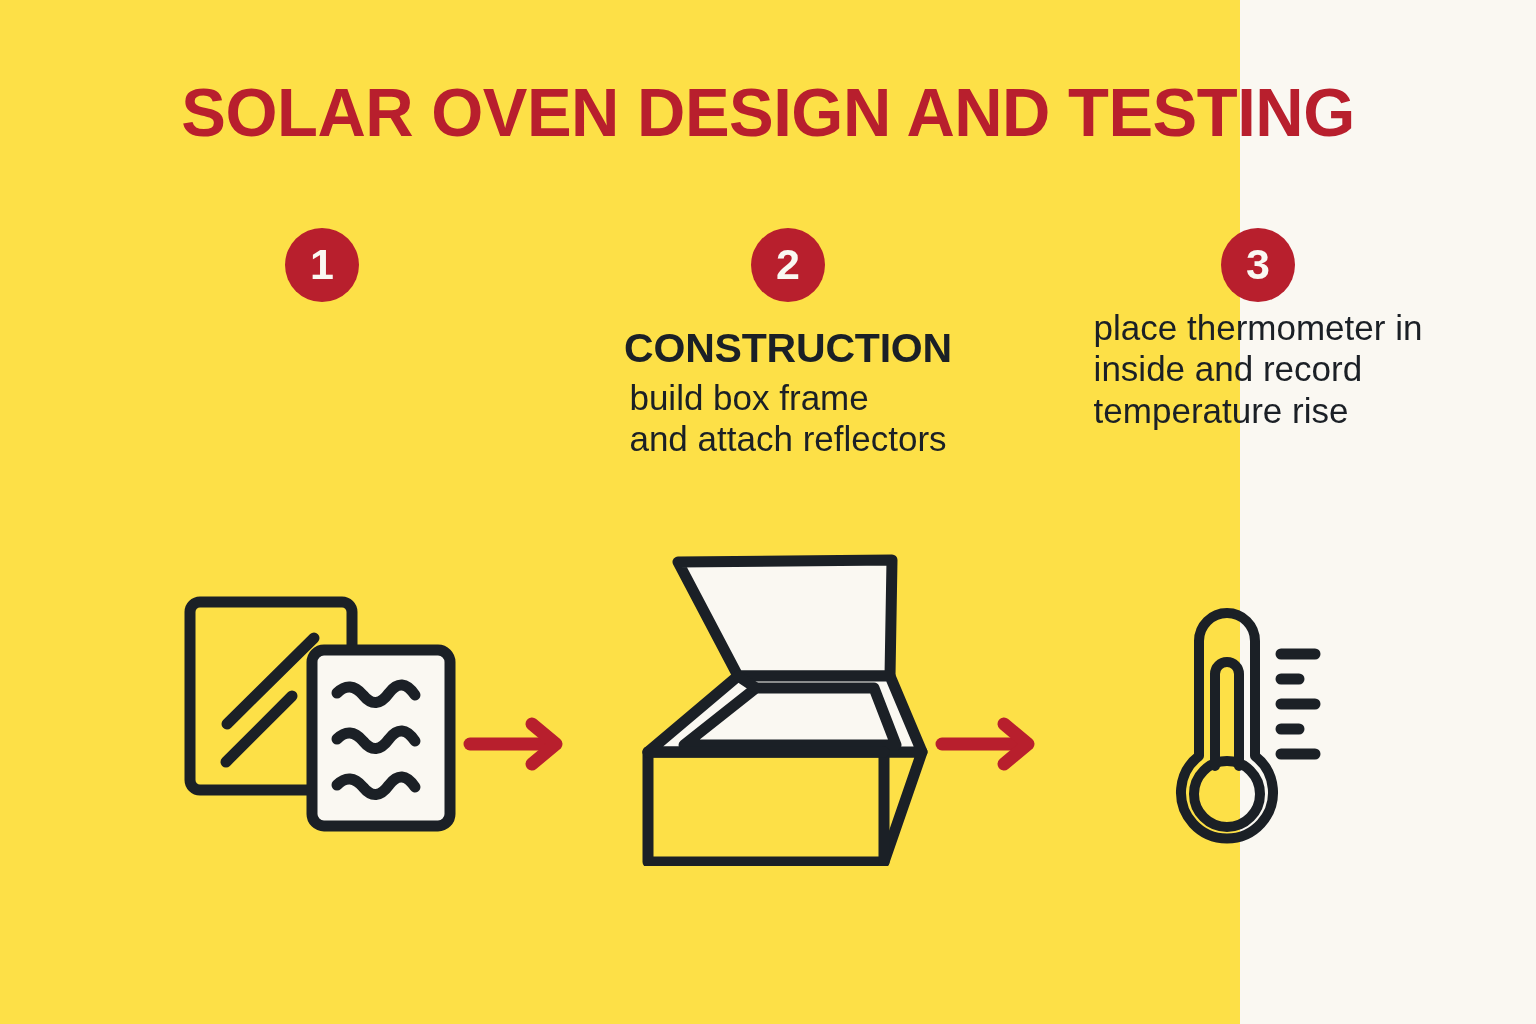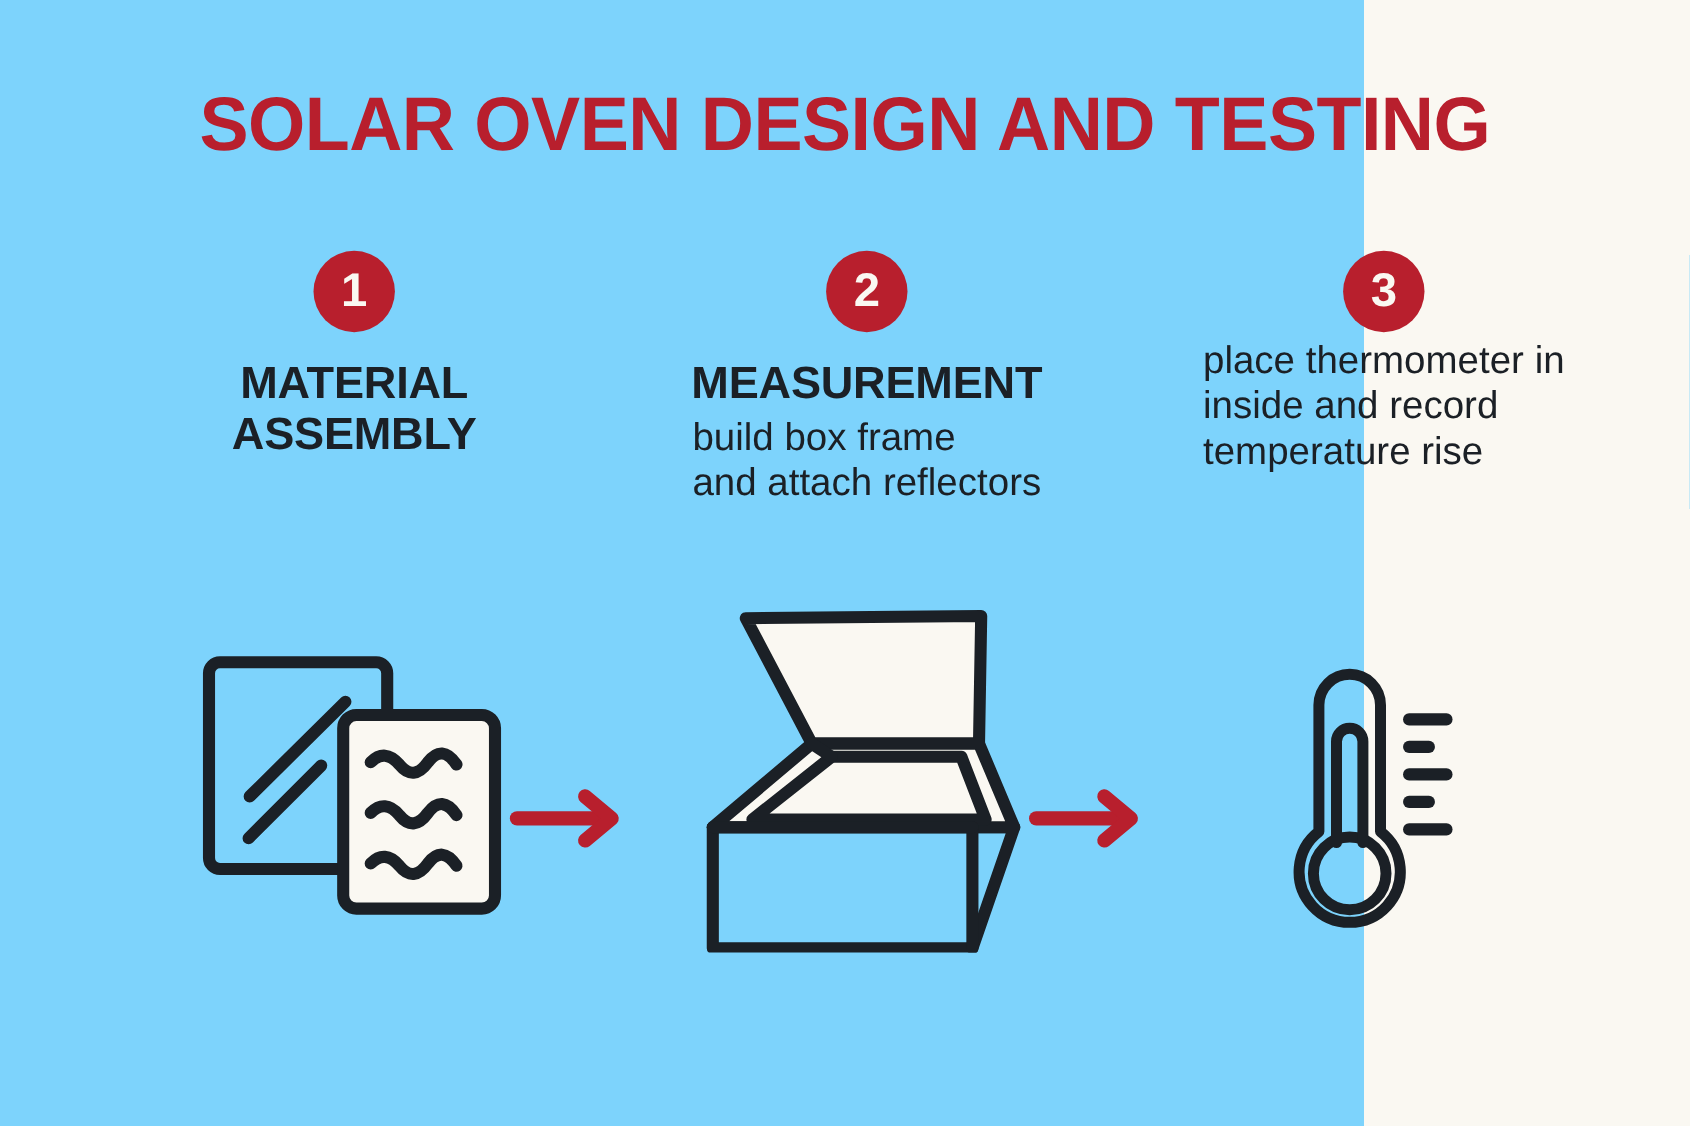--- a/index.html
+++ b/index.html
@@ -10,21 +10,21 @@
     width: 1536px;
     height: 1024px;
     background: #faf8f2;
     font-family: "Liberation Sans", sans-serif;
     overflow: hidden;
   }
   #poster {
     position: relative;
     width: 1240px;
     height: 1024px;
-    background: #7dd3fc;
+    background: #fde047;
   }
 
   
   .title {
     position: absolute;
     left: 0;
     top: 78px;
     width: 1536px;
     text-align: center;
     font-size: 69px;
@@ -120,22 +120,20 @@
 <div id="poster">
 
   <div class="title">SOLAR OVEN DESIGN AND TESTING</div>
 
   <div class="steps">
 
     <div class="step step-1">
       <div class="badge">
         <span>1</span>
       </div>
-      <div class="headline">MATERIAL
-ASSEMBLY</div>
 
       <div class="icon-wrap icon-1">
         <svg width="300" height="270" viewBox="0 0 300 270">
           <g fill="none" stroke="#1b2026" stroke-width="11" stroke-linecap="round" stroke-linejoin="round">
 
             <path d="M28 26 h142 a10 10 0 0 1 10 10 v168 a10 10 0 0 1 -10 10 h-142 a10 10 0 0 1 -10 -10 v-168 a10 10 0 0 1 10 -10 z"></path>
 
             <line x1="55" y1="148" x2="142" y2="62"></line>
             <line x1="54" y1="186" x2="120" y2="120"></line>
 
@@ -146,21 +144,21 @@
             <path d="M165 209 q13 -13 26 2 q13 16 26 -2 q13 -17 26 2"></path>
           </g>
         </svg>
       </div>
     </div>
 
     <div class="step step-2">
       <div class="badge">
         <span>2</span>
       </div>
-      <div class="headline">MEASUREMENT</div>
+      <div class="headline">CONSTRUCTION</div>
       <div class="subtext">build box frame
 and attach reflectors</div>
 
       <div class="icon-wrap icon-2">
         <svg width="300" height="320" viewBox="0 0 300 320">
           <g fill="#faf8f2" stroke="#1b2026" stroke-width="11" stroke-linecap="round" stroke-linejoin="round">
 
             <path d="M40 16 L254 14 L252 130 L100 130 Z"></path>
 
             <path d="M10 206 L10 316 L246 316 L284 206 Z" fill="none"></path>

